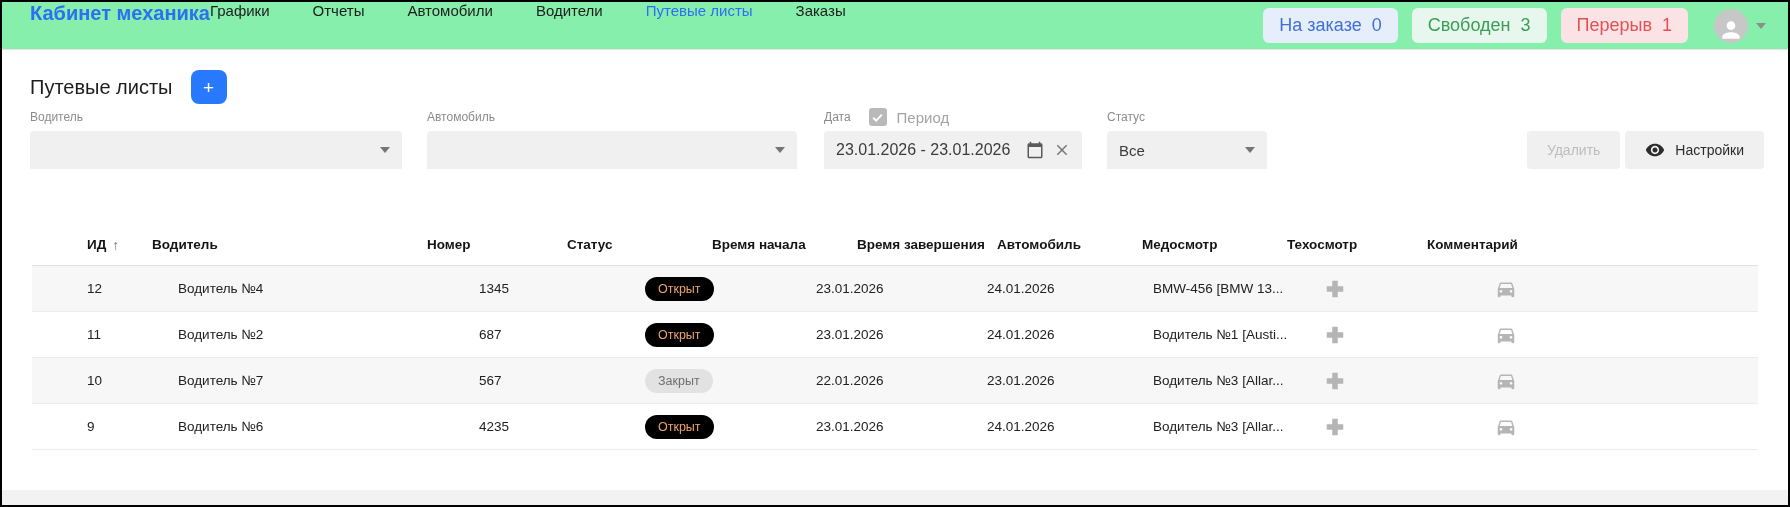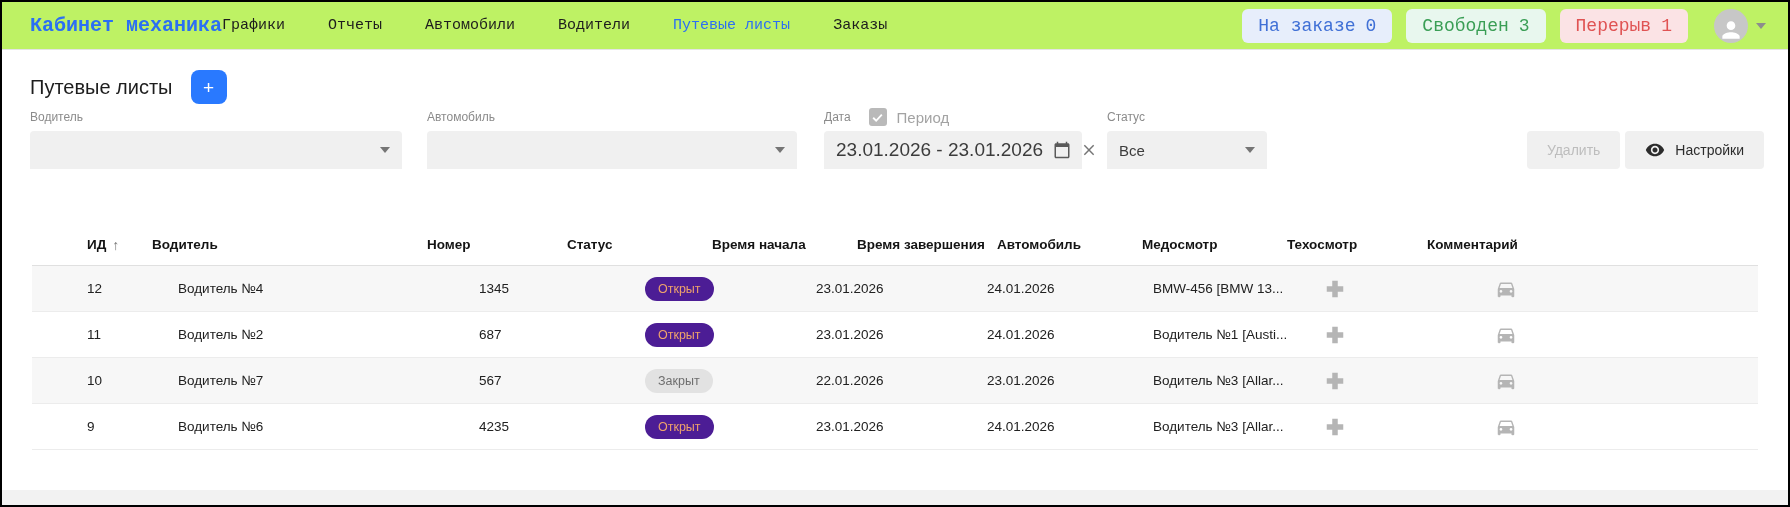--- a/index.html
+++ b/index.html
@@ -1,21 +1,21 @@
 <!DOCTYPE html>
 <html><head>
 <meta charset="utf-8">
 <style>
   * { margin:0; padding:0; box-sizing:border-box; }
   html,body { width:1790px; height:507px; }
   body { font-family:"Liberation Sans", sans-serif; background:#fff; }
   .frame { position:relative; width:1790px; height:507px; border:2px solid #000; background:#fff; overflow:hidden; }
 
   
-  .appbar { height:48px; display:flex; align-items:center; border-bottom:1px solid #e4e4e4; background:#bef264; padding:0 22px 0 28px;font-family:Liberation Mono, monospace; }
+  .appbar { height:48px; display:flex; border-bottom:1px solid #e4e4e4; background:#86efac; padding:0 22px 0 28px; }
   .app-title { color:#2b6ff3; font-size:20px; font-weight:bold; white-space:nowrap; }
   .nav { display:flex; gap:43px; }
   .nav-item { font-size:15px; font-weight:500; color:#1d1d1d; cursor:pointer; white-space:nowrap; }
   .nav-item.active { color:#2b6ff3; }
   .appbar-right { margin-left:auto; display:flex; align-items:center; gap:14px; }
   .pill { display:flex; align-items:center; gap:10px; font-size:18px; font-weight:500; padding:7px 16px; border-radius:6px; cursor:pointer; white-space:nowrap; }
   .pill-blue  { color:#4070d6; background:#e7eefb; }
   .pill-green { color:#3a9e55; background:#e8f7ee; }
   .pill-red   { color:#e05353; background:#fbe3e5; }
   .avatar-wrap { display:flex; align-items:center; gap:8px; margin-left:12px; cursor:pointer; }
@@ -35,38 +35,38 @@
   .select { justify-content:space-between; }
   .sel-caret { width:0; height:0; border-left:5px solid transparent; border-right:5px solid transparent; border-top:6px solid #757575; }
   .w-driver { width:372px; margin-right:25px; }
   .w-car { width:370px; margin-right:27px; }
   .w-date { width:258px; margin-right:25px; }
   .w-status { width:160px; }
   .date-label-row { display:flex; align-items:center; gap:18px; margin-bottom:5px; }
   .checkbox { width:18px; height:18px; border-radius:3px; background:#b9b9b9; display:flex; align-items:center; justify-content:center; }
   .period-label { font-size:15px; color:#a3a3a3; margin-left:-8px; }
   .date-field { gap:10px; }
-  .date-text { flex:1; font-size:19px; color:#3c3c3c; white-space:nowrap; }
+  .date-text { flex:1; font-size:16px; color:#3c3c3c; white-space:nowrap; }
   .icon-btn { display:flex; align-items:center; justify-content:center; cursor:pointer; }
 
   .filter-actions { margin-left:auto; display:flex; gap:5px; }
   .btn { height:38px; border:none; border-radius:4px; background:#f0f0f0; font-size:14px; font-weight:500; padding:0 20px; display:flex; align-items:center; gap:10px; cursor:pointer; font-family:"Liberation Sans", sans-serif; }
   .btn-disabled { color:#bdbdbd; cursor:default; }
   .btn-settings { color:#2c2c2c; }
 
   
   .table { margin-top:55px; padding:0 30px; }
   .thead, .trow { display:grid; grid-template-columns:120px 275px 140px 145px 145px 140px 145px 145px 140px 1fr; align-items:center; }
   .thead { height:42px; font-size:13.5px; font-weight:bold; color:#141414; border-bottom:1px solid #e0e0e0; }
   .trow { height:46px; font-size:13.5px; color:#212121; border-bottom:1px solid #ececec; cursor:pointer;gap:26px; }
   .trow.striped { background:#f7f7f7; }
   .cell-first { padding-left:55px; display:flex; align-items:center; gap:6px; }
   .sort-arrow { color:#757575; font-size:14px; font-weight:normal; }
   .badge { display:inline-block; font-size:12.5px; padding:5px 13px; border-radius:13px; }
-  .badge-open { color:#efa36b; background:#4c1d95; }
+  .badge-open { color:#efa36b; background:#000000; }
   .badge-closed { color:#6e6e6e; background:#e2e2e2; }
   .cell-icon svg { display:block; }
 
   .footer-strip { position:absolute; left:0; right:0; bottom:0; height:15px; background:#f2f2f2; }
 </style>
 </head>
 <body>
 
 <div class="frame">
 

